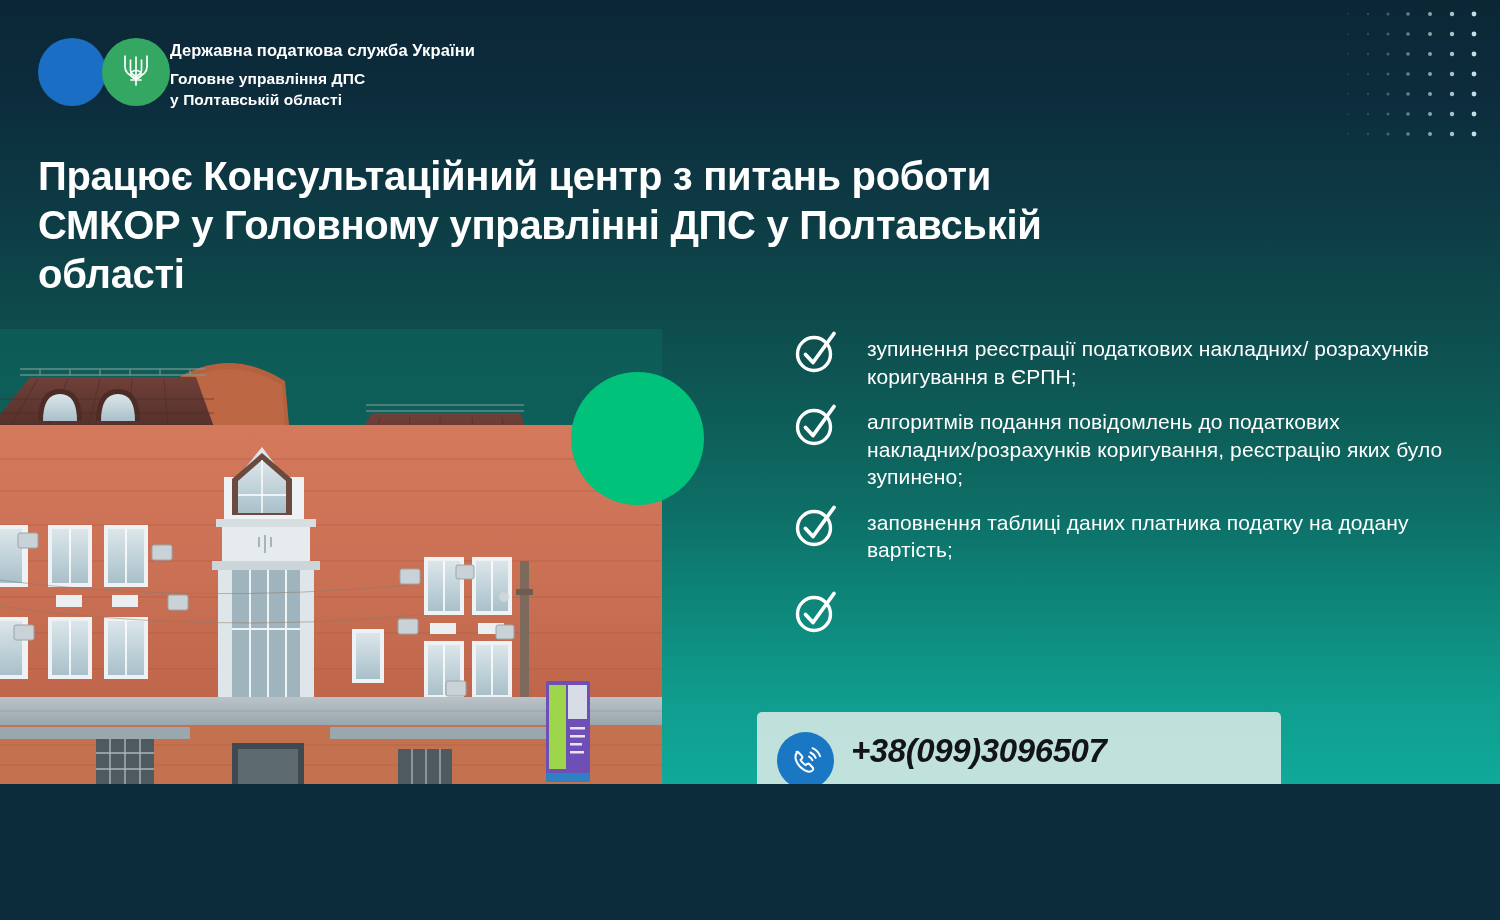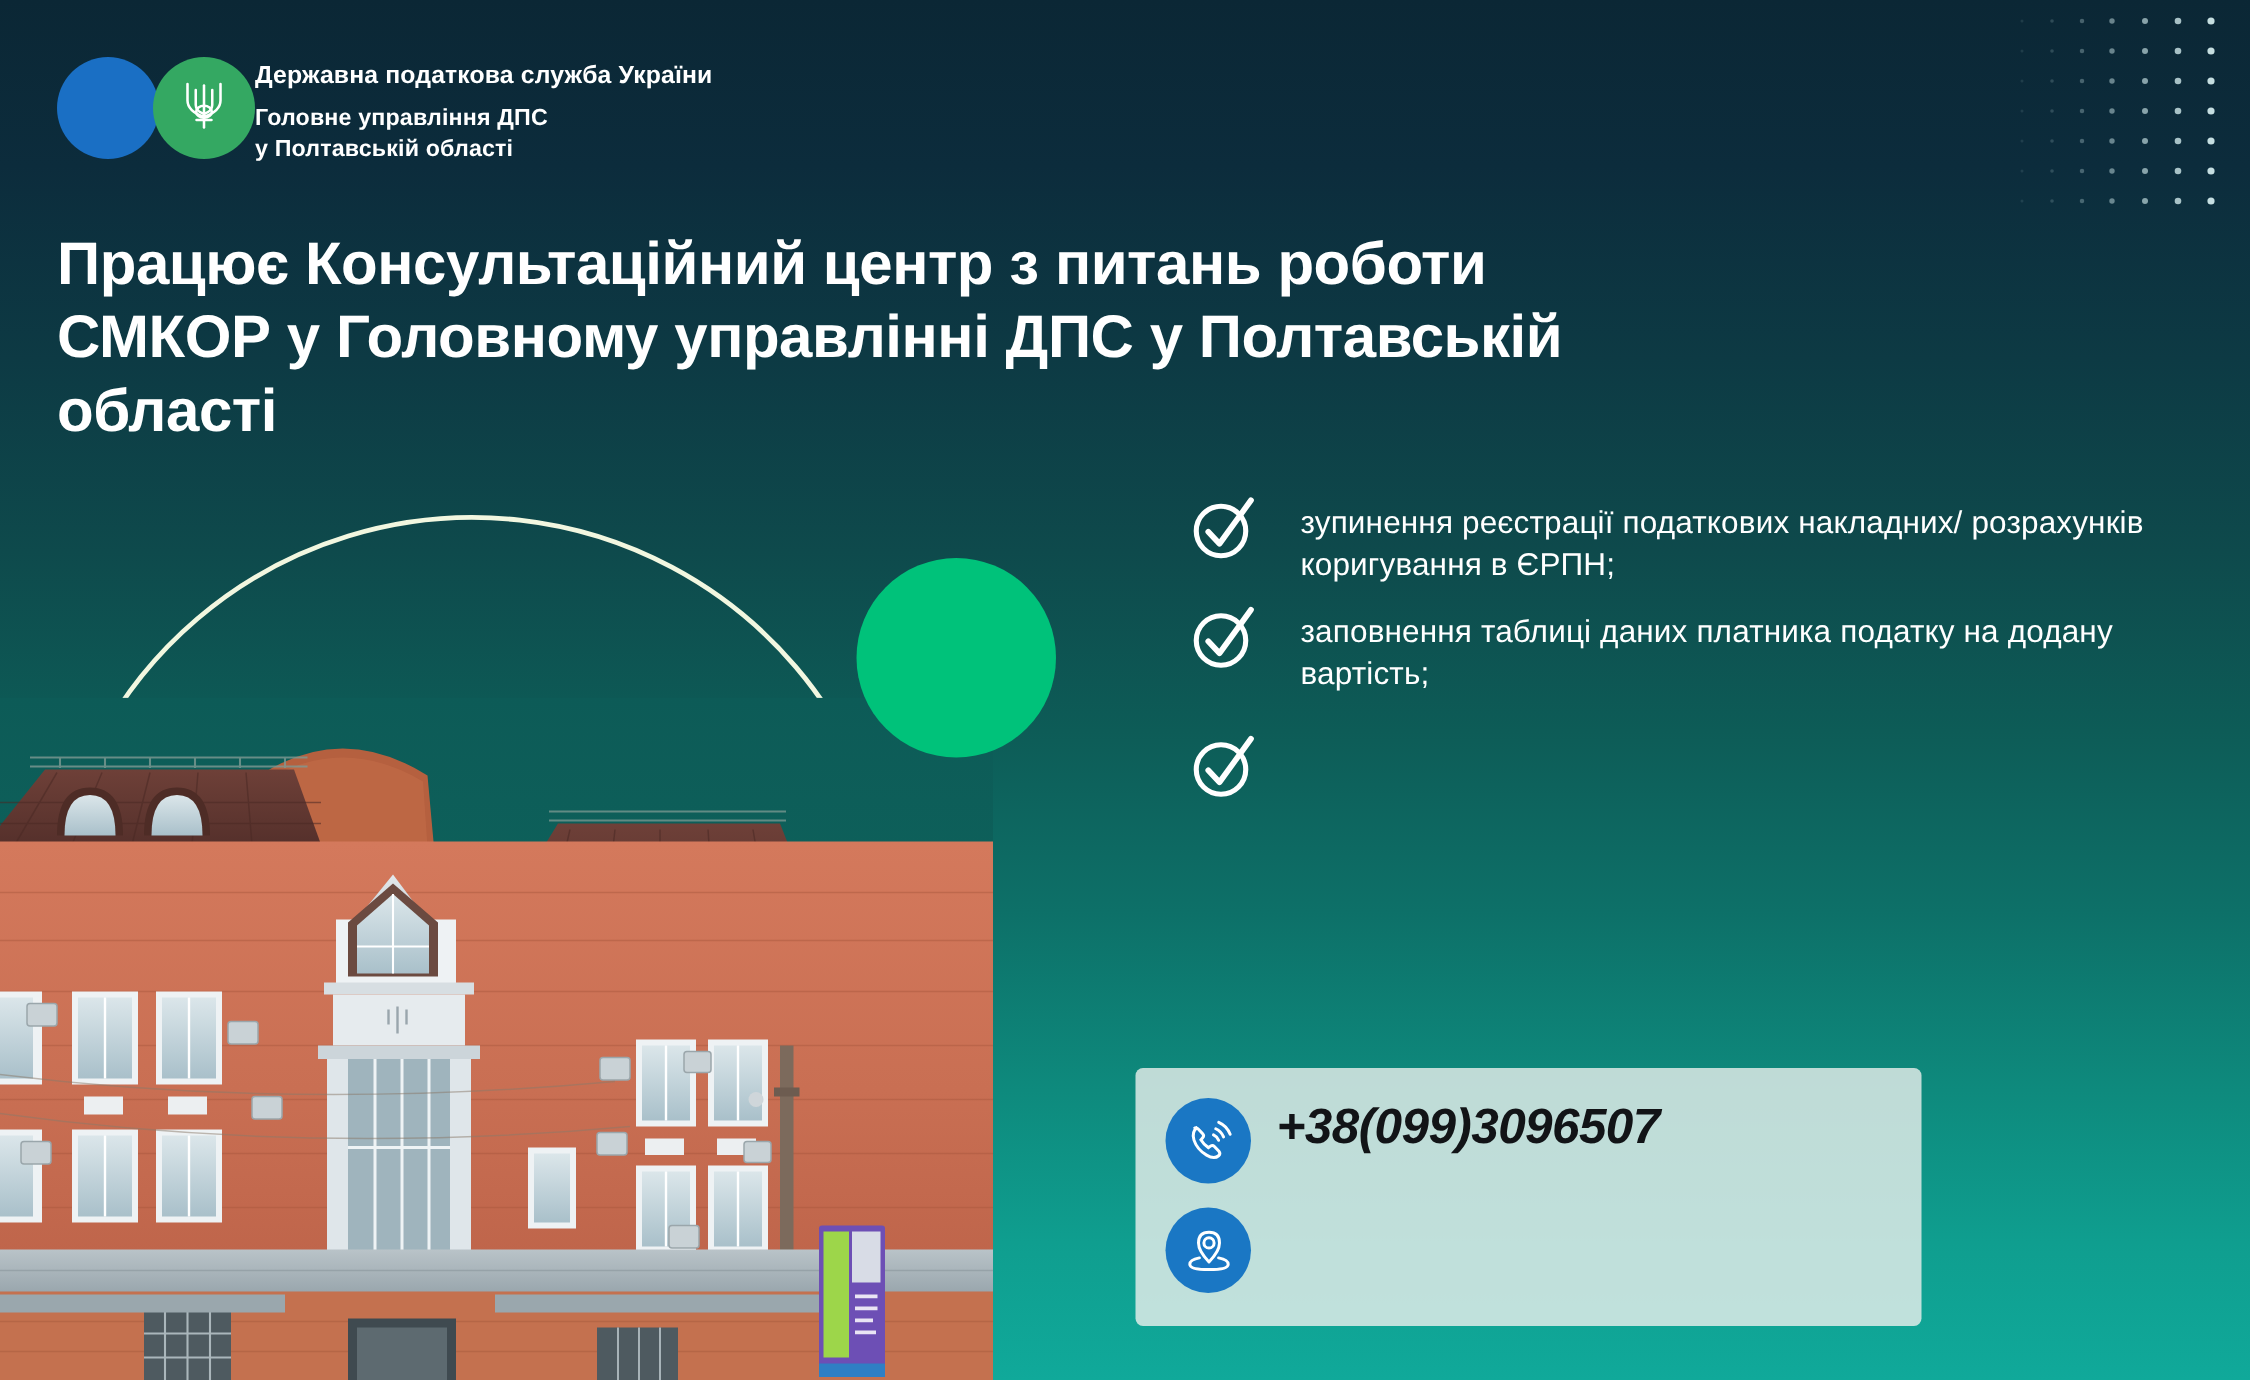--- a/index.html
+++ b/index.html
@@ -7,21 +7,21 @@
 
   html, body {
     width:1500px; height:920px;
     overflow:hidden;
     background:#0c2b3b;
     font-family:"Liberation Sans", sans-serif;
   }
 
   #poster {
     position:relative;
-    width:1500px; height:920px;
+    width:1500px; height:784px;
     overflow:hidden;
     background:
       linear-gradient(180deg,
         #0b2735 0%,
         #0c2c3c 12%,
         #0d3a44 26%,
         #0e4a4c 40%,
         #0d5c57 53%,
         #0d7068 66%,
         #0e8a7d 79%,
@@ -525,20 +525,29 @@
       </span>
       <span class="bullet-text">зупинення реєстрації податкових накладних/ розрахунків коригування в ЄРПН;</span>
     </li>
     <li class="bullet">
       <span class="bullet-icon">
         <svg viewBox="0 0 46 46" aria-hidden="true">
           <circle cx="21" cy="24" r="16.5" fill="none" stroke="#ffffff" stroke-width="3.4"></circle>
           <path d="M12.5 24.5 L20 32.5 L41 3.5" fill="none" stroke="#ffffff" stroke-width="3.8" stroke-linecap="round" stroke-linejoin="round"></path>
         </svg>
       </span>
+      <span class="bullet-text">алгоритмів подання повідомлень до податкових накладних/розрахунків коригування, реєстрацію яких було зупинено;</span>
+    </li>
+    <li class="bullet">
+      <span class="bullet-icon">
+        <svg viewBox="0 0 46 46" aria-hidden="true">
+          <circle cx="21" cy="24" r="16.5" fill="none" stroke="#ffffff" stroke-width="3.4"></circle>
+          <path d="M12.5 24.5 L20 32.5 L41 3.5" fill="none" stroke="#ffffff" stroke-width="3.8" stroke-linecap="round" stroke-linejoin="round"></path>
+        </svg>
+      </span>
       <span class="bullet-text">заповнення таблиці даних платника податку на додану вартість;</span>
     </li>
     <li class="bullet" style="margin-top:28px;">
       <span class="bullet-icon">
         <svg viewBox="0 0 46 46" aria-hidden="true">
           <circle cx="21" cy="24" r="16.5" fill="none" stroke="#ffffff" stroke-width="3.4"></circle>
           <path d="M12.5 24.5 L20 32.5 L41 3.5" fill="none" stroke="#ffffff" stroke-width="3.8" stroke-linecap="round" stroke-linejoin="round"></path>
         </svg>
       </span>
     </li>

